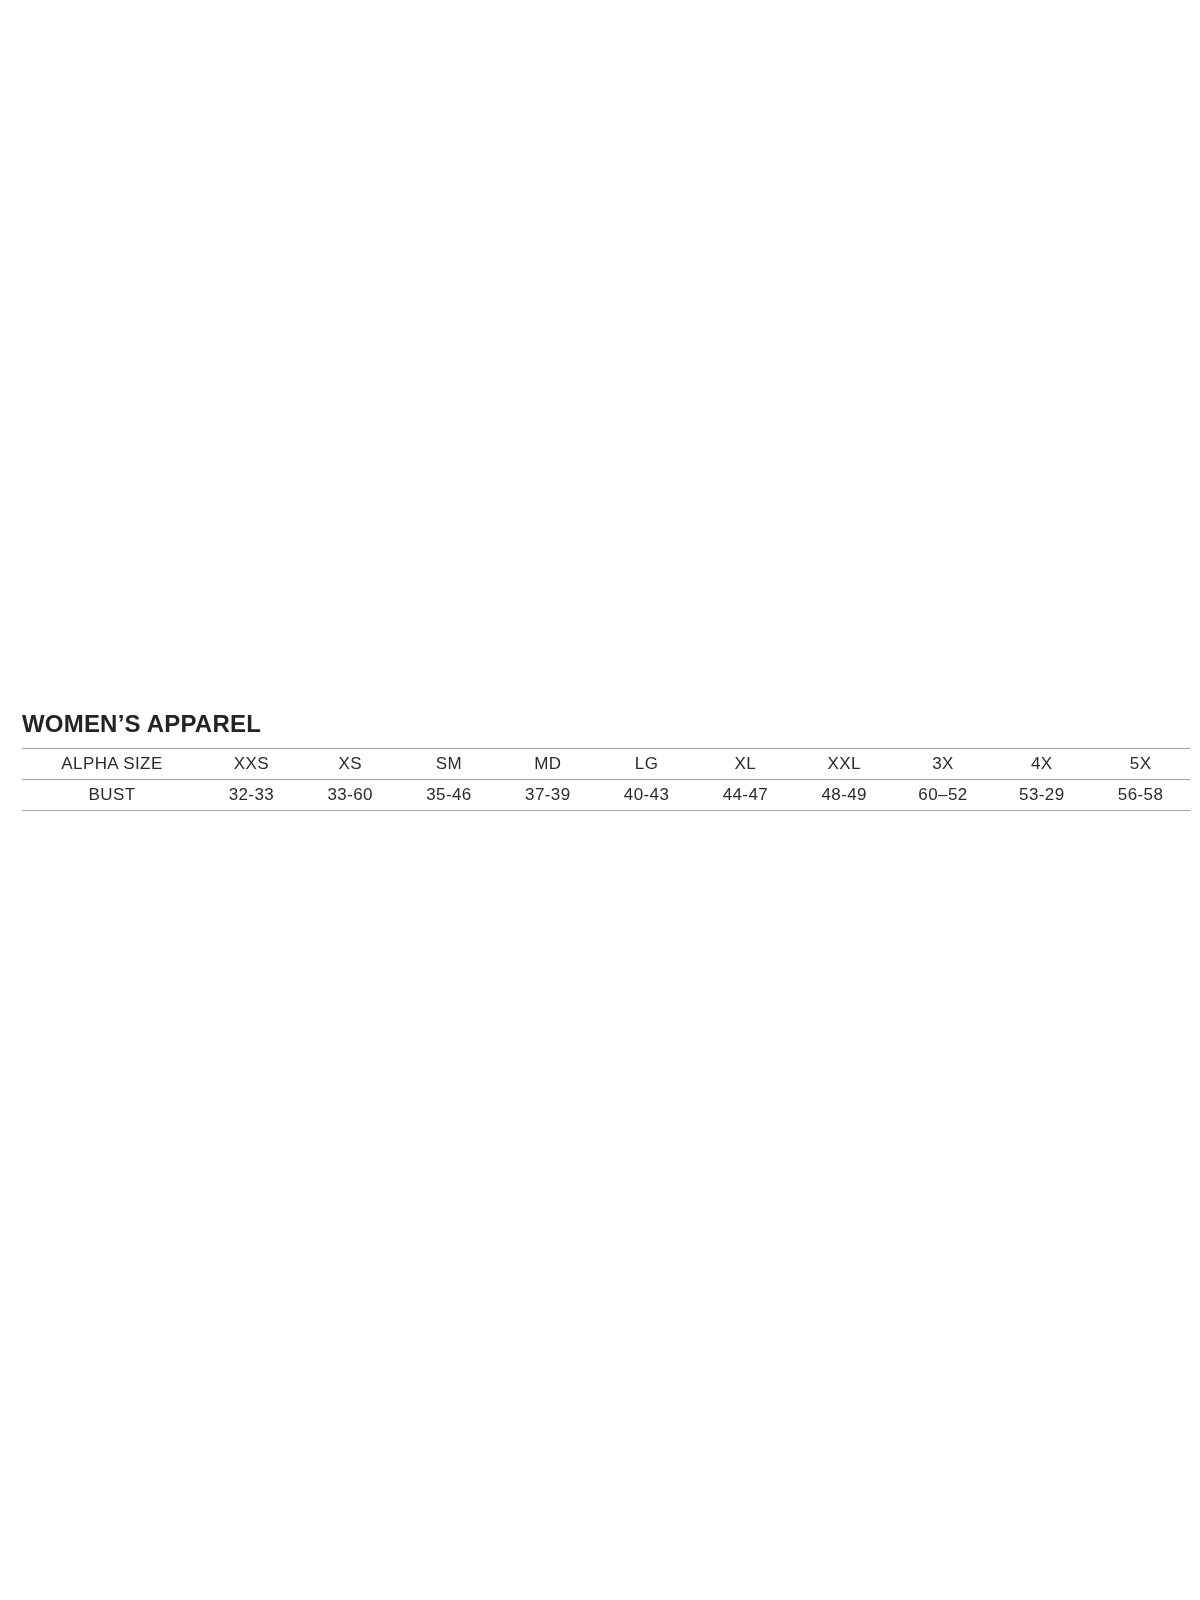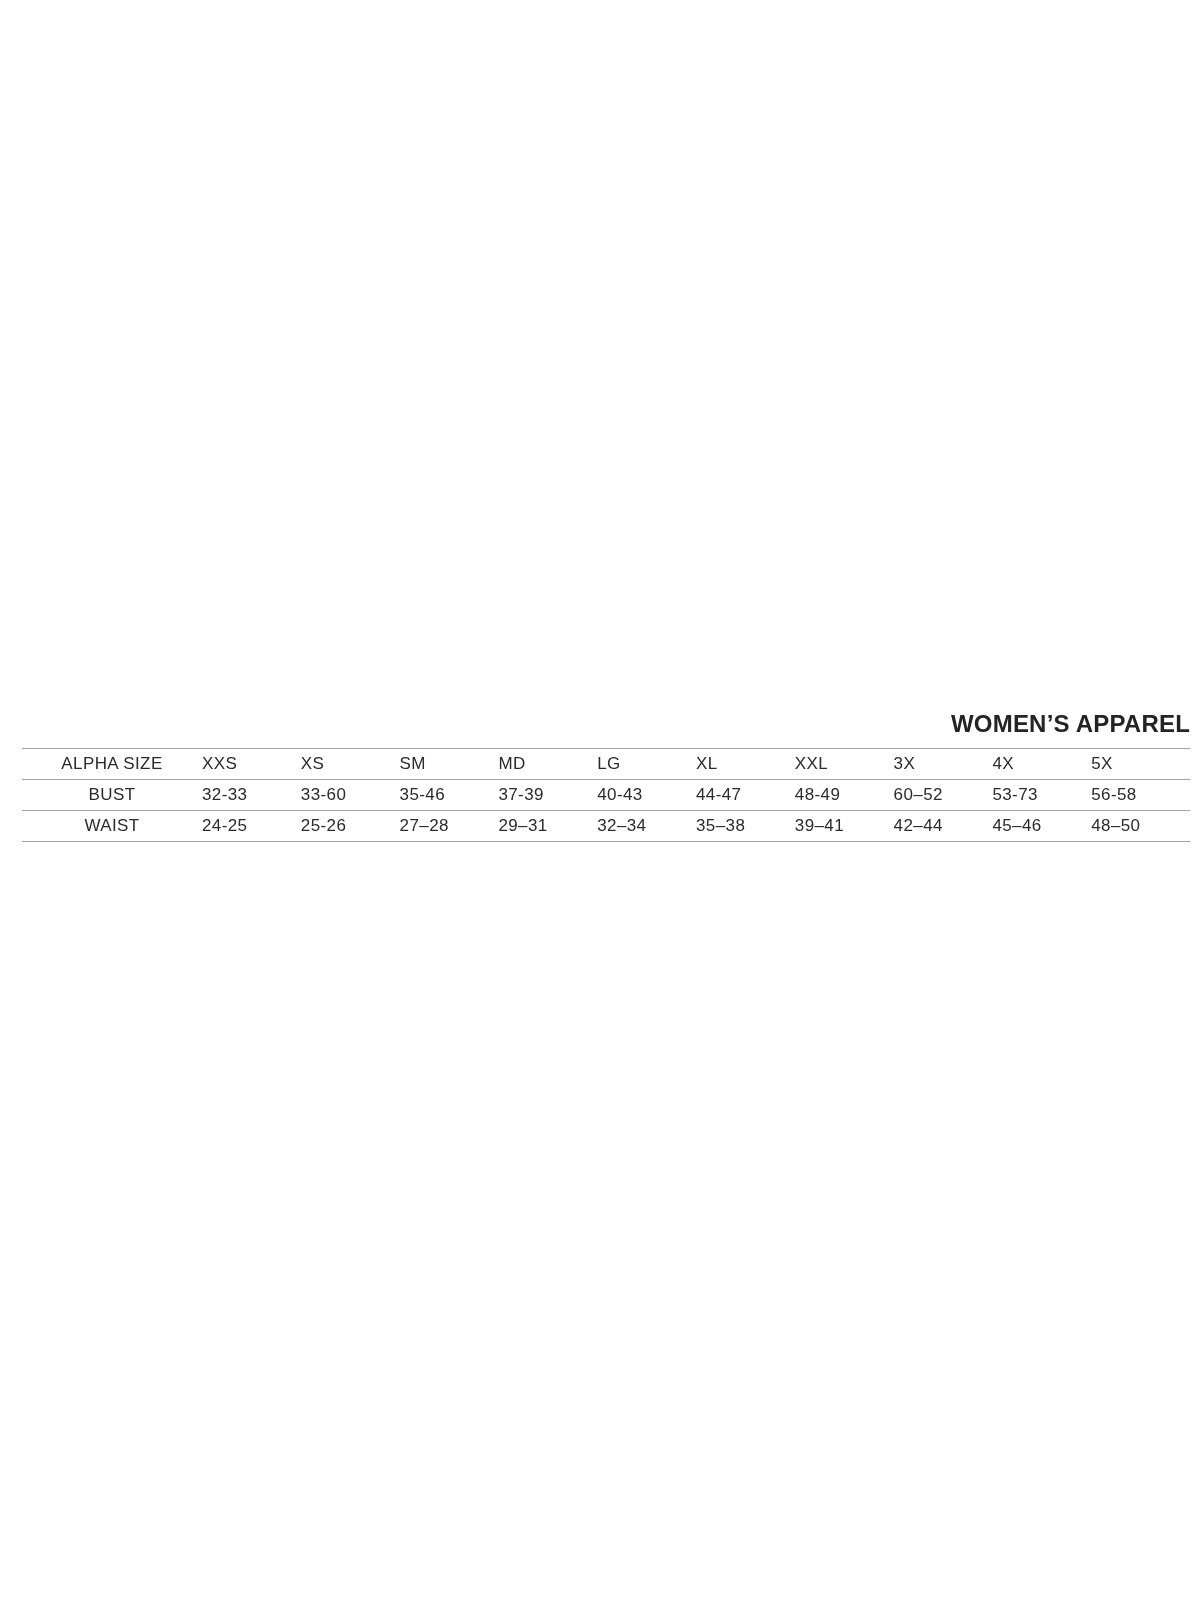--- a/index.html
+++ b/index.html
@@ -17,40 +17,39 @@
     top: 709px;
     width: 1168px;
   }
   .title {
     margin: 0 0 10px 0;
     font-size: 24px;
     line-height: 29px;
     font-weight: 700;
     letter-spacing: 0.2px;
     color: var(--title-text, #242424);
-    text-align: right;
   }
   table.size-table {
     width: 100%;
     border-collapse: collapse;
     table-layout: fixed;
     border-bottom: 1px solid var(--rule, #a3a3a3);
   }
   table.size-table tr {
     border-top: 1px solid var(--rule, #a3a3a3);
   }
   table.size-table th,
   table.size-table td {
     height: 30px;
     padding: 0;
     font-size: 17px;
     font-weight: 400;
     letter-spacing: 0.4px;
     color: var(--table-text, #2b2b2b);
-    text-align: left;
+    text-align: center;
     vertical-align: middle;
     white-space: nowrap;
     overflow: hidden;
   }
   table.size-table .label-cell {
     text-align: center;
   }
   col.label-col { width: 180px; }
 </style>
 </head>
@@ -93,32 +92,19 @@
         <tr>
           <th class="label-cell">BUST</th>
           <td>32-33</td>
           <td>33-60</td>
           <td>35-46</td>
           <td>37-39</td>
           <td>40-43</td>
           <td>44-47</td>
           <td>48-49</td>
           <td>60–52</td>
-          <td>53-73</td>
+          <td>53-29</td>
           <td>56-58</td>
-        </tr>
-        <tr>
-          <th class="label-cell">WAIST</th>
-          <td>24-25</td>
-          <td>25-26</td>
-          <td>27–28</td>
-          <td>29–31</td>
-          <td>32–34</td>
-          <td>35–38</td>
-          <td>39–41</td>
-          <td>42–44</td>
-          <td>45–46</td>
-          <td>48–50</td>
         </tr>
       </tbody>
     </table>
   </section>
 </main>
 
 </body></html>

